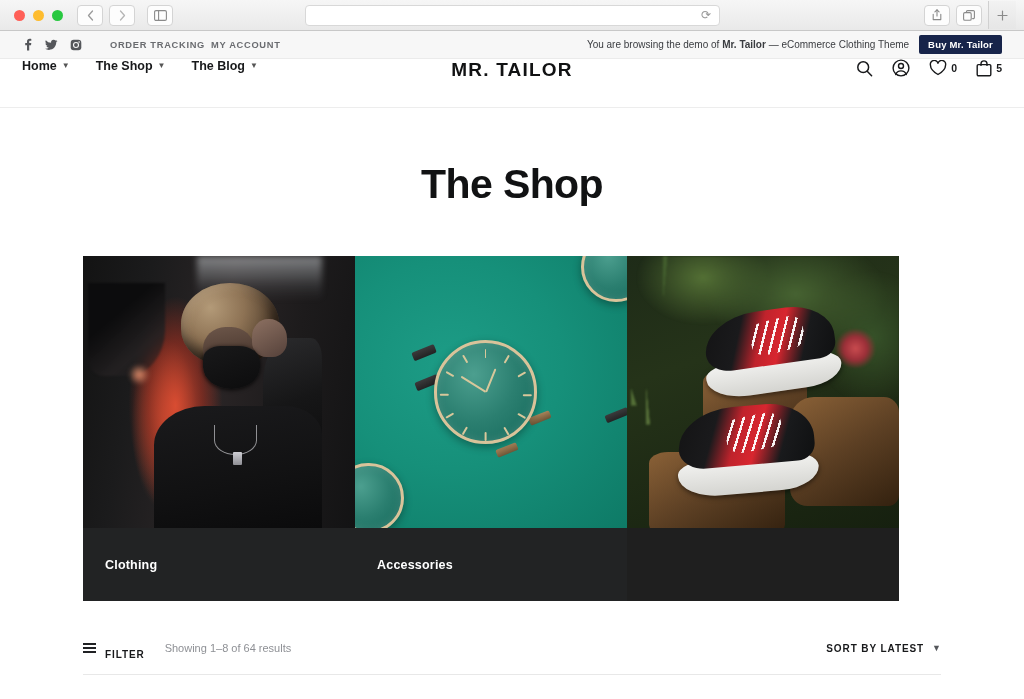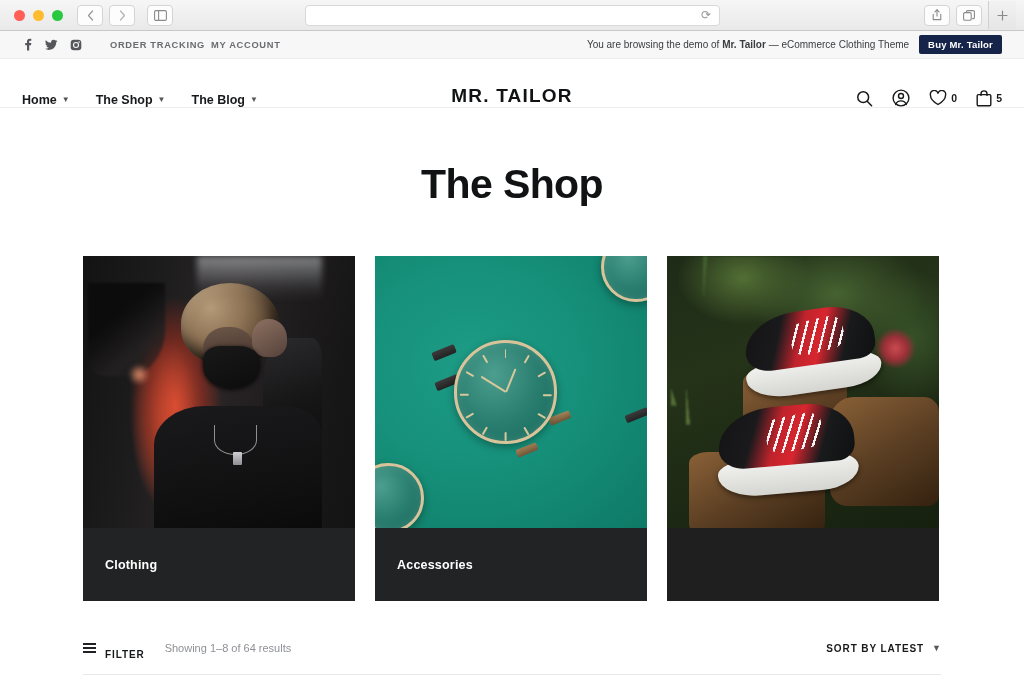--- a/index.html
+++ b/index.html
@@ -103,21 +103,21 @@
     text-decoration: none;
     letter-spacing: 0.2px;
   }
 
   
   .site-header {
     height: 49px;
     background: #ffffff;
     border-bottom: 1px solid #ededed;
     display: flex;
-    align-items: flex-end;
+    align-items: flex-start;
     padding: 0 22px;
     position: relative;
   }
   .main-nav { display: flex; gap: 26px; }
   .nav-item {
     display: flex; align-items: center; gap: 5px;
     font-size: 12.5px; font-weight: 700; color: #18191b;
     cursor: pointer;
   }
   .caret { font-size: 8px; color: #555; line-height: 1; }
@@ -144,21 +144,20 @@
     text-align: center;
     font-size: 41px;
     font-weight: 700;
     letter-spacing: -0.6px;
     color: #111213;
     margin-top: 53px;
   }
 
   .cards-row {
     display: flex;
-    gap: 20px;
     padding: 0 83px;
     margin-top: 48px;
   }
   .cat-card {
     width: 272px;
     height: 345px;
     position: relative;
     overflow: hidden;
     background: #1f1f1f;
     cursor: pointer;

